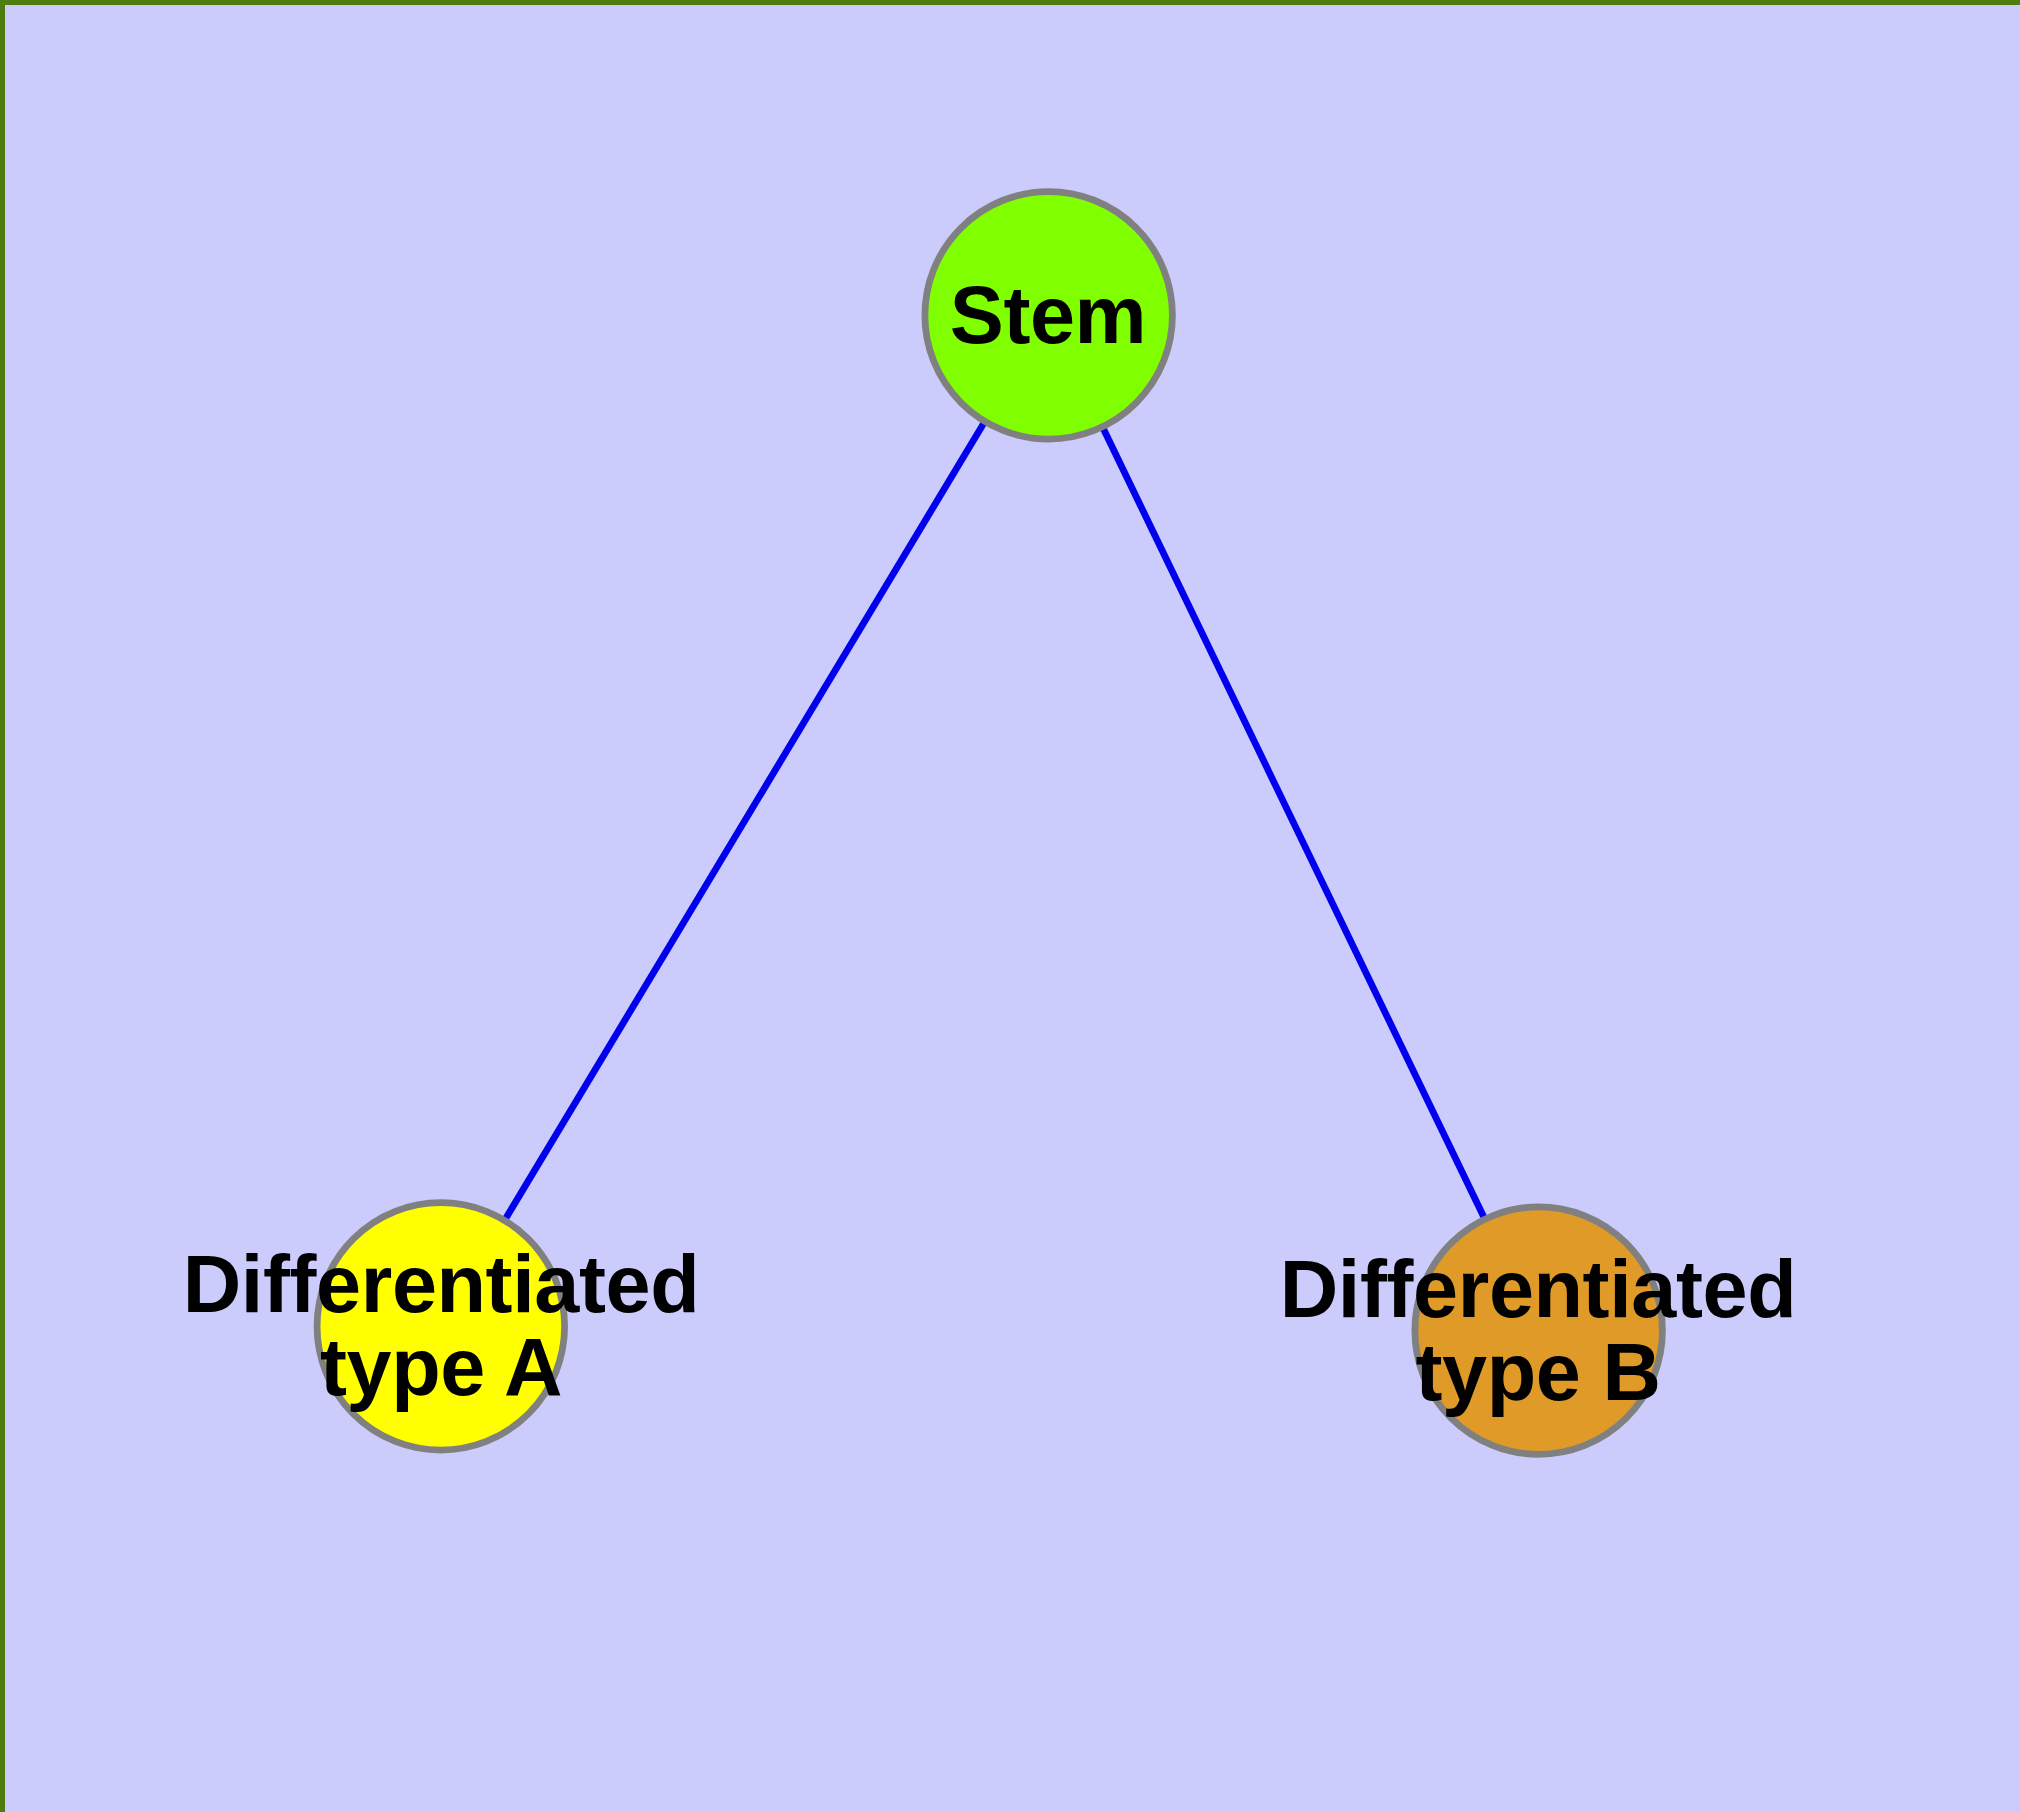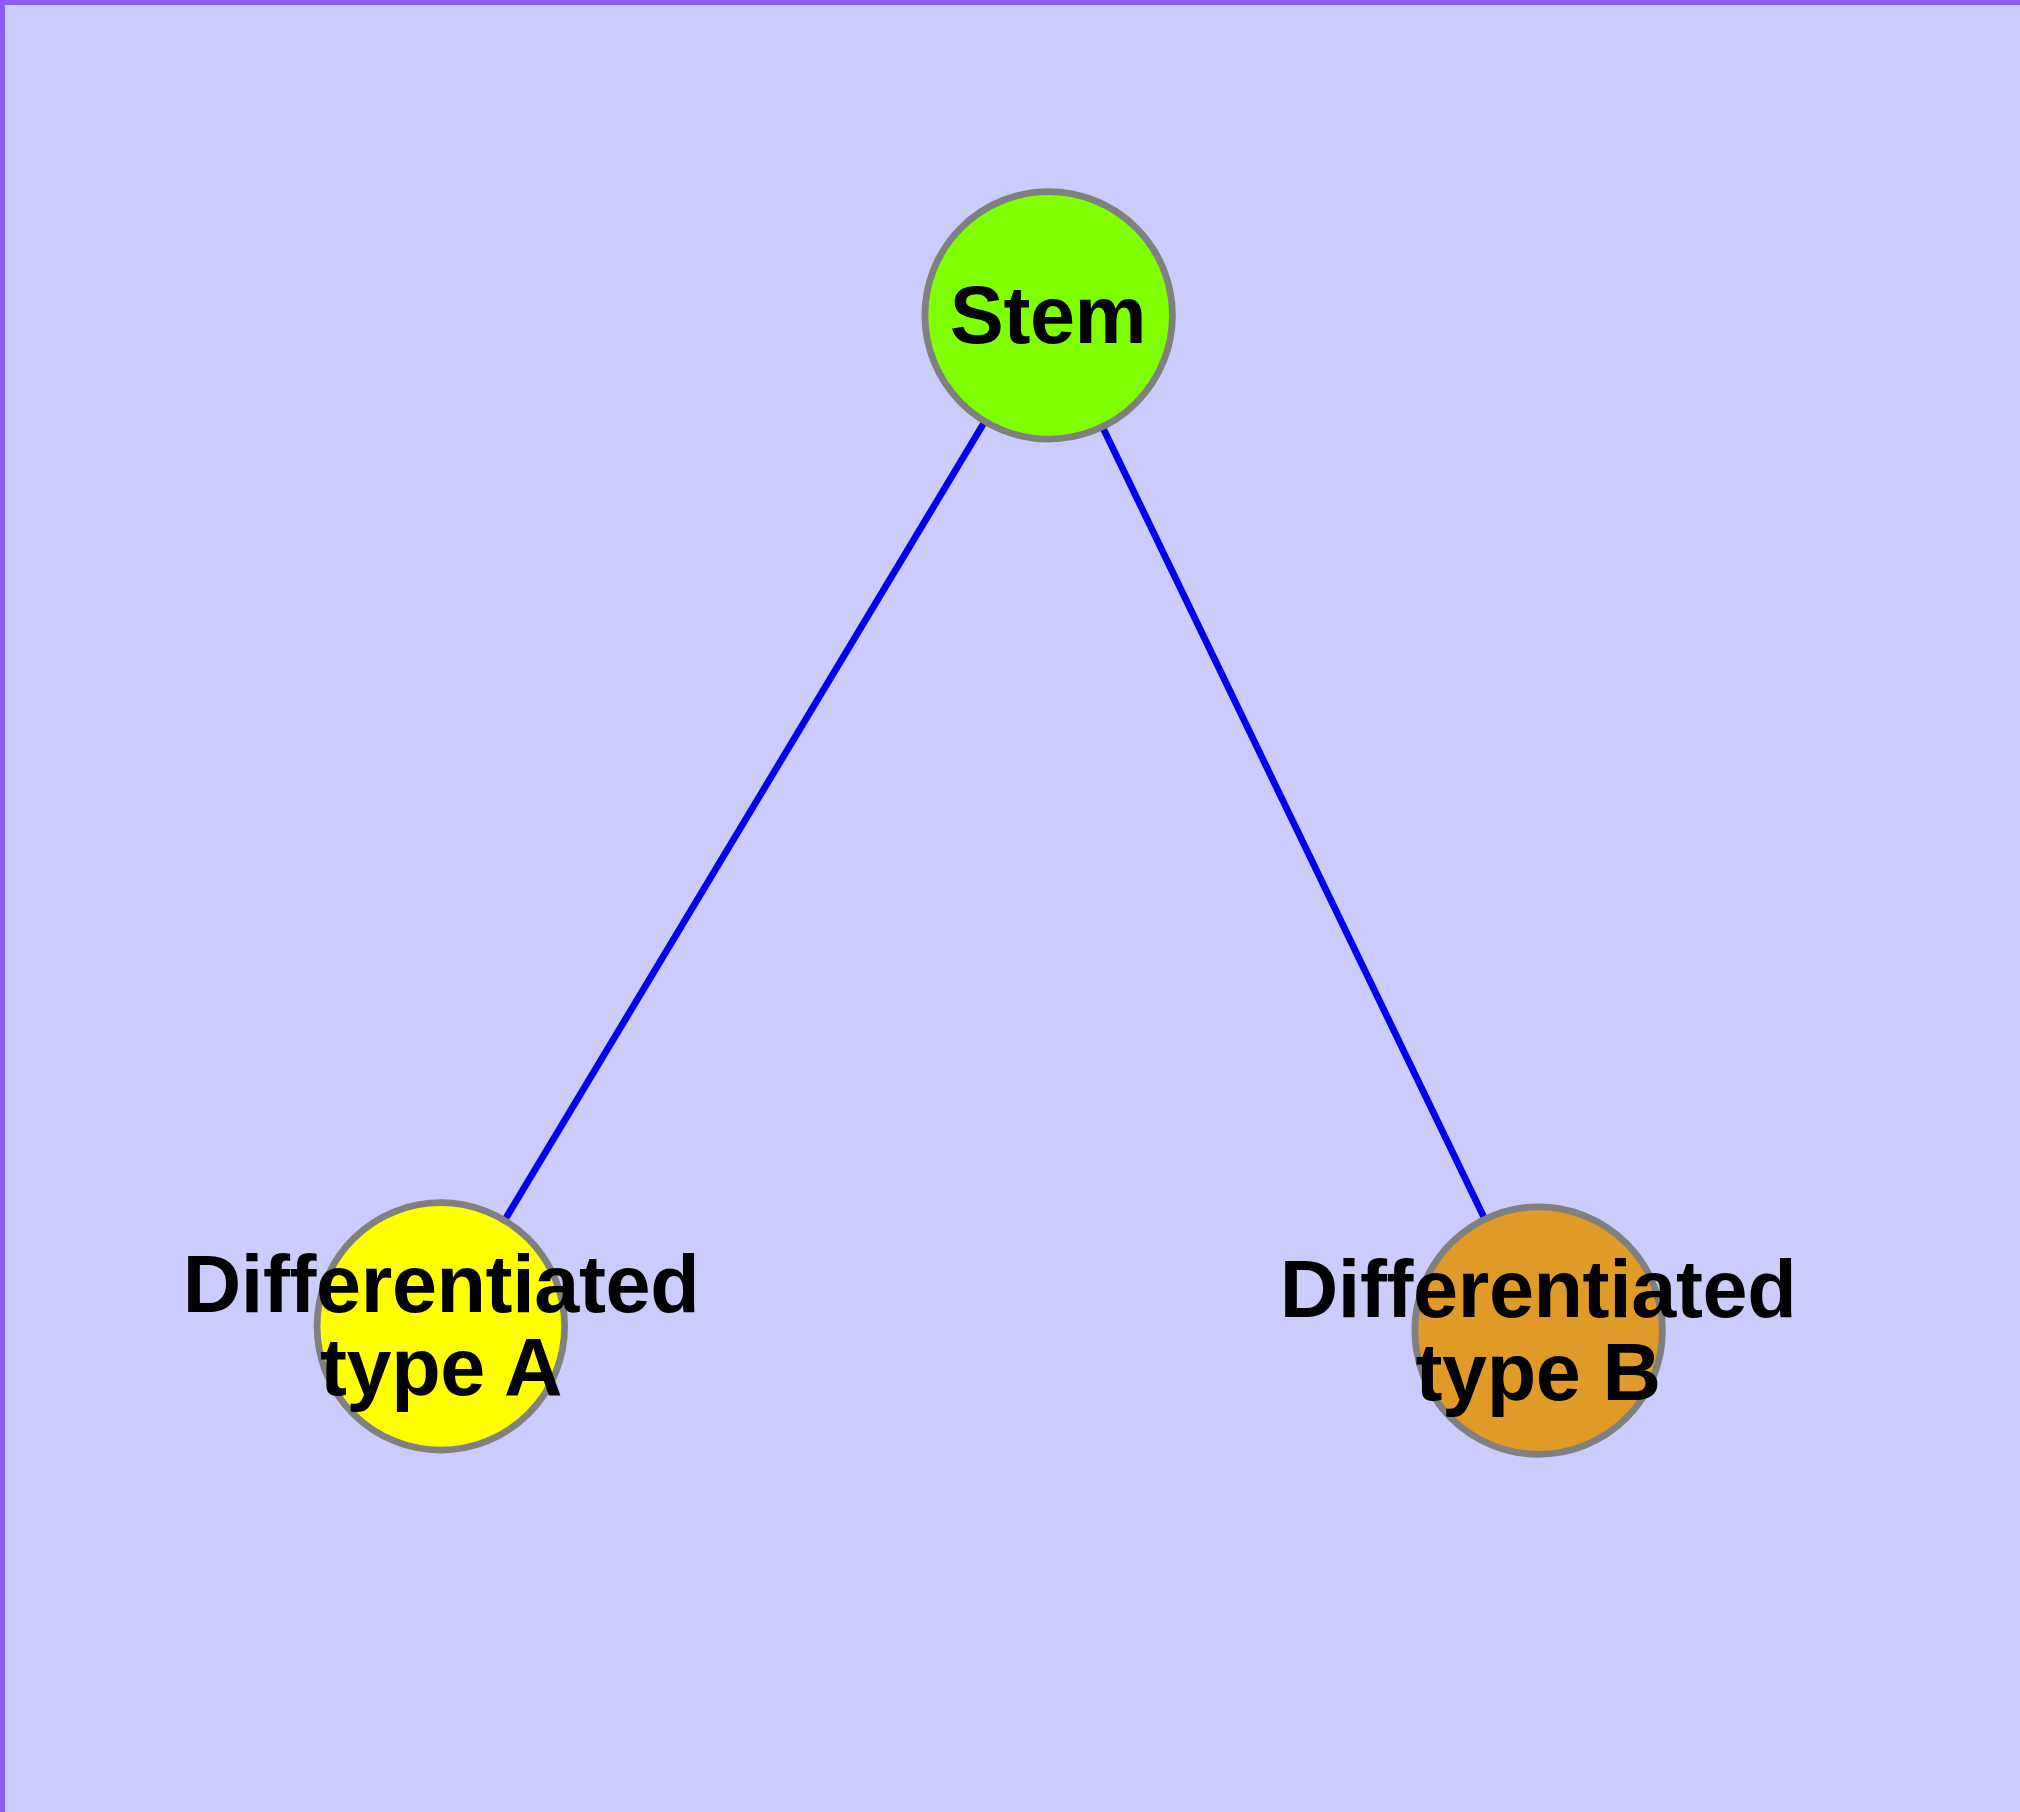--- a/index.html
+++ b/index.html
@@ -41,21 +41,21 @@
     text-align: center;
     white-space: pre;
     transform: translate(-50%, -50%);
     pointer-events: none;
     letter-spacing: -0.4px;
   }
 </style>
 </head>
 <body>
 
-<div id="canvas" style="background: #8b5cf6;">
+<div id="canvas" style="background: #4d7c0f;">
 
   <div id="plot-bg" style="background: rgb(204, 204, 252);"></div>
 
   <svg id="graph-svg" viewBox="0 0 2384 2138" preserveAspectRatio="none">
     <g id="edges-layer">
         <line x1="1237" y1="372" x2="520" y2="1565" stroke="#0000ee" stroke-width="8" stroke-linecap="butt"></line>
         <line x1="1237" y1="372" x2="1815" y2="1570" stroke="#0000ee" stroke-width="8" stroke-linecap="butt"></line>
       </g>
     <g id="nodes-layer">
         <circle cx="1237" cy="372" r="146" fill="#7fff00" stroke="#808080" stroke-width="8"></circle>

